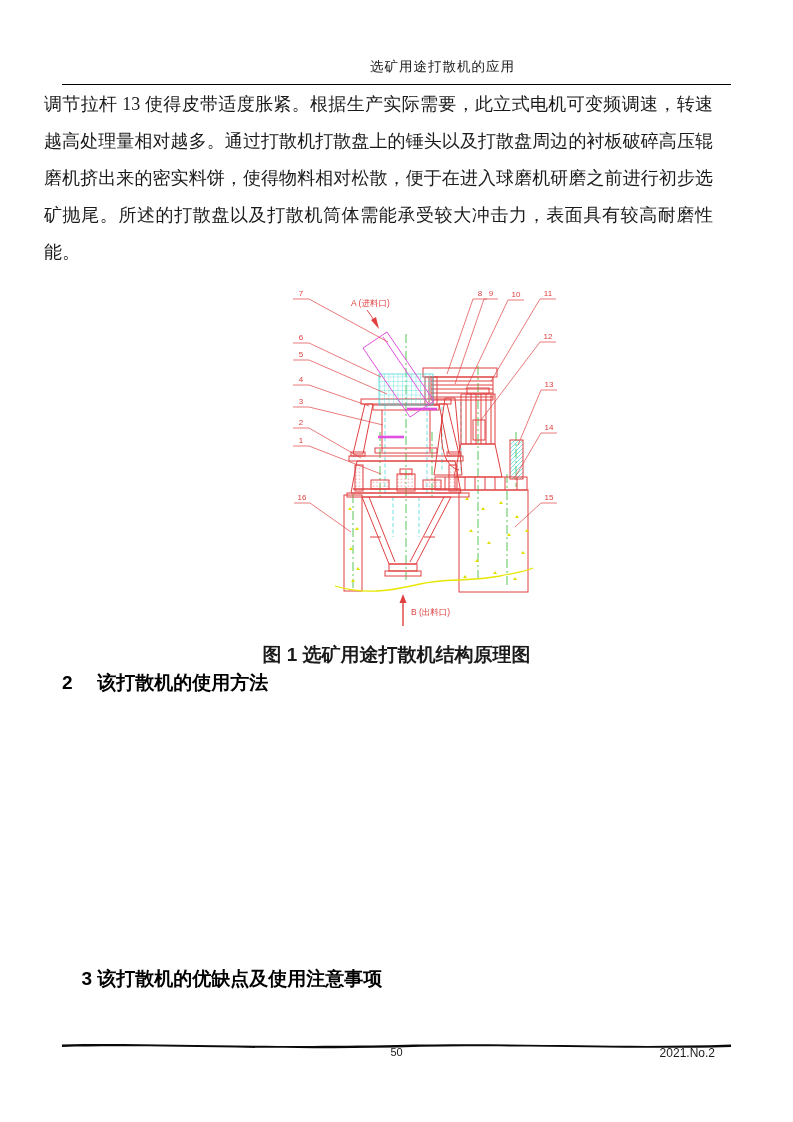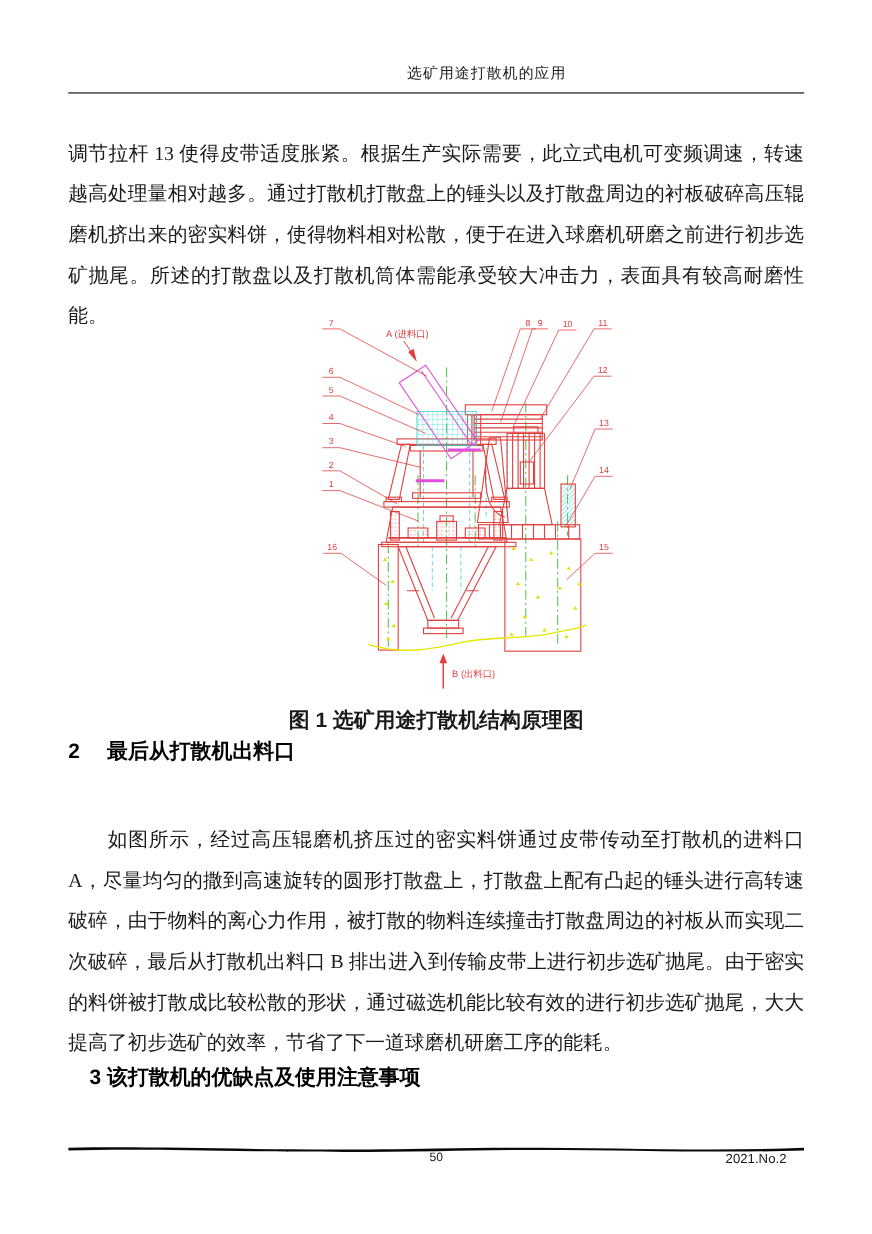--- a/index.html
+++ b/index.html
@@ -1,21 +1,21 @@
 <!DOCTYPE html>
 <html><head>
 <meta charset="utf-8">
 <style>
   html,body{margin:0;padding:0;background:#888;}
   .page{position:relative;width:793px;height:1122px;background:#ffffff;margin:0 auto;
         font-family:"Liberation Serif", serif;color:#1a1a1a;overflow:hidden;}
   .abs{position:absolute;}
   .header-title{top:58px;left:0;width:793px;text-align:center;font-size:13.5px;letter-spacing:1px;margin-left:46px;}
   .header-rule{top:84px;left:62px;width:669px;height:0;border-top:1.6px solid #000;}
-  .para{left:62px;width:669px;font-size:18px;line-height:37px;text-align:justify;text-justify:inter-ideograph;margin-top:35px;}
+  .para{left:44px;width:669px;font-size:18px;line-height:37px;text-align:justify;text-justify:inter-ideograph;}
   .para1{top:86px;}
   .para2{top:710px;text-indent:2em;}
   .fig-caption{top:642px;left:0;width:793px;text-align:center;font-family:"Liberation Sans",sans-serif;
                font-weight:bold;font-size:19px;}
   .h-sec{left:62px;font-family:"Liberation Sans",sans-serif;font-weight:bold;font-size:19px;color:#000;}
   .h-sec .num{display:inline-block;min-width:30px;}
   .h2{top:670px;}
   .h3{top:966px;text-align:right;}
   .footer-rule{top:1036px;left:62px;}
   .footer-pageno{top:1046px;left:0;width:793px;text-align:center;
@@ -251,24 +251,23 @@
         <line x1="118" y1="320" x2="118" y2="344" stroke="#e04040" stroke-width="1.4"></line>
         <text class="ablabel" x="126" y="333">B (出料口)</text>
       </g>
     </svg>
   </div>
 
   <div class="abs fig-caption">图 1  选矿用途打散机结构原理图</div>
 
   <div class="abs h-sec h2">
     <span class="num">2</span>
-    <span>最后从打散机出料口</span>
-  </div>
-
-  <div class="abs para para2">如图所示，经过高压辊磨机挤压过的密实料饼通过皮带传动至打散机的进料口 A，尽量均匀的撒到高速旋转的圆形打散盘上，打散盘上配有凸起的锤头进行高转速破碎，由于物料的离心力作用，被打散的物料连续撞击打散盘周边的衬板从而实现二次破碎，最后从打散机出料口 B 排出进入到传输皮带上进行初步选矿抛尾。由于密实的料饼被打散成比较松散的形状，通过磁选机能比较有效的进行初步选矿抛尾，大大提高了初步选矿的效率，节省了下一道球磨机研磨工序的能耗。</div>
+    <span>该打散机的使用方法</span>
+  </div>
+
 
   <div class="abs h-sec h3">
     <span class="num">3</span>
     <span>该打散机的优缺点及使用注意事项</span>
   </div>
 
   <div class="abs footer-rule">
     <svg width="669" height="8" viewBox="0 0 669 8">
       <path d="M0,2.5 C90,0.5 180,6 335,3 C470,0.5 560,6.5 669,2.5 L669,5 C560,8 470,2 335,5.5 C180,8 90,2.5 0,5 Z" fill="#0a0a0a"></path>
     </svg>

